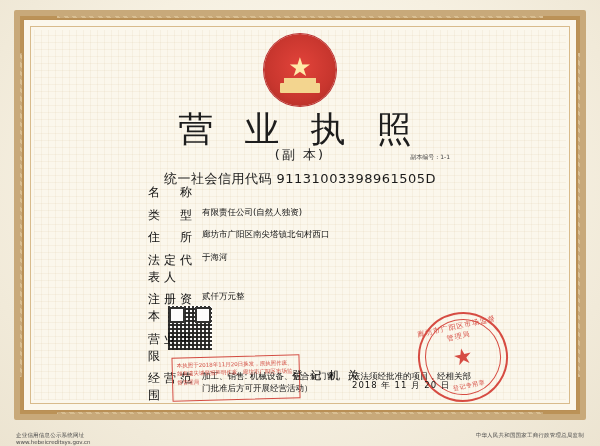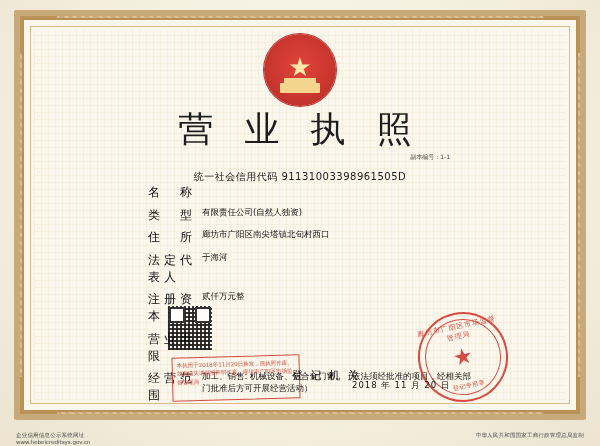--- a/index.html
+++ b/index.html
@@ -82,21 +82,21 @@
   .subtitle{
     position:absolute;left:0;right:0;top:146px;text-align:center;
     font-size:13px;color:#222;letter-spacing:2px;
   }
   .serial{
     position:absolute;right:150px;top:152px;
     font-size:6px;color:#444;text-align:center;line-height:1.5;
   }
   .credit-code{
     position:absolute;left:0;right:0;top:170px;text-align:center;
-    font-size:10px;color:#1a1a1a;letter-spacing:.5px;
+    font-size:13px;color:#1a1a1a;letter-spacing:.5px;
   }
 
   
   .fields{
     position:absolute;left:148px;top:184px;width:330px;
     font-size:8.5px;color:#111;
   }
   .row{display:flex;align-items:flex-start;margin-bottom:5.5px;}
   .label{
     width:54px;flex:0 0 54px;
@@ -214,20 +214,21 @@
   <div class="corner c-br"></div>
 
   <div class="emblem">
     <div class="disc">
       <div class="star">★</div>
       <div class="gate"></div>
     </div>
   </div>
 
   <div class="title">营 业 执 照</div>
+  <div class="subtitle">(副 本)</div>
   <div class="serial">副本编号：1-1</div>
   <div class="credit-code">统一社会信用代码 91131003398961505D</div>
 
   <div class="fields">
     <div class="row">
       <div class="label">名　称</div>
     </div>
     <div class="row">
       <div class="label">类　型</div>
       <div class="value">有限责任公司(自然人独资)</div>

